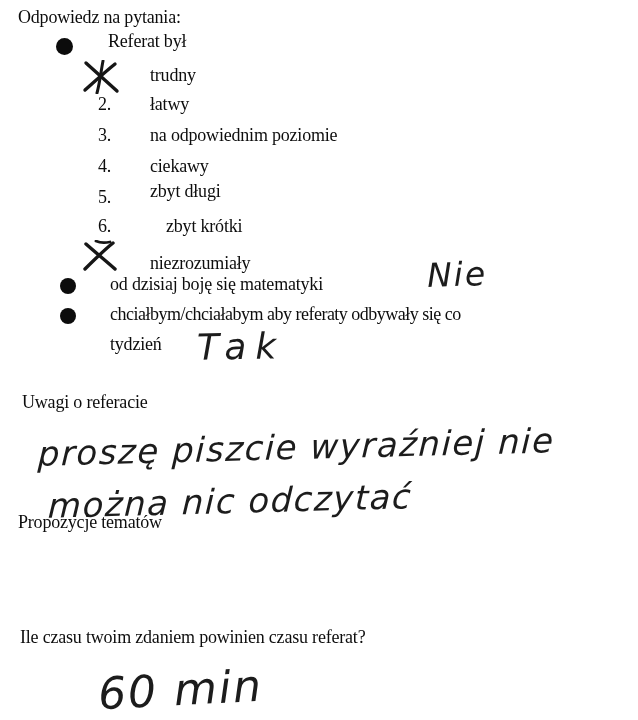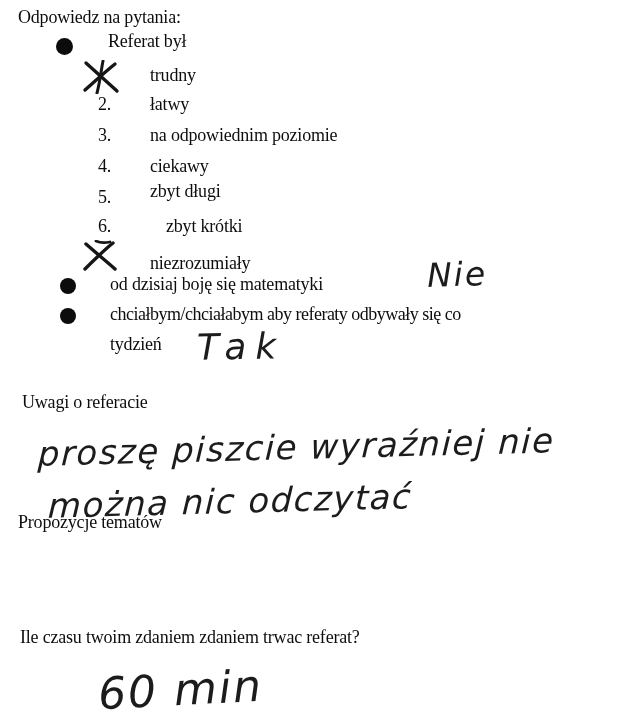--- a/index.html
+++ b/index.html
@@ -93,16 +93,16 @@
   <div class="print" style="left:110px;top:305px;letter-spacing:-0.5px;text-align:right;">chciałbym/chciałabym aby referaty odbywały się co</div>
   <div class="print" style="left:110px;top:335px;">tydzień</div>
   <div class="hw hw-tak" style="left:197px;top:329px;">Tak</div>
 
   <div class="print" style="left:22px;top:393px;">Uwagi o referacie</div>
   <div class="hw hw-line" style="left:38px;top:430px;">proszę piszcie wyraźniej nie</div>
   <div class="hw hw-line" style="left:48px;top:484px;">można nic odczytać</div>
 
   <div class="print" style="left:18px;top:513px;">Propozycje tematów</div>
 
-  <div class="print" style="left:20px;top:628px;">Ile czasu twoim zdaniem zdaniem trwac referat?</div>
+  <div class="print" style="left:20px;top:628px;">Ile czasu twoim zdaniem powinien czasu referat?</div>
   <div class="hw hw-60" style="left:98px;top:668px;">60 min</div>
 
 </div>
 
 </body></html>

